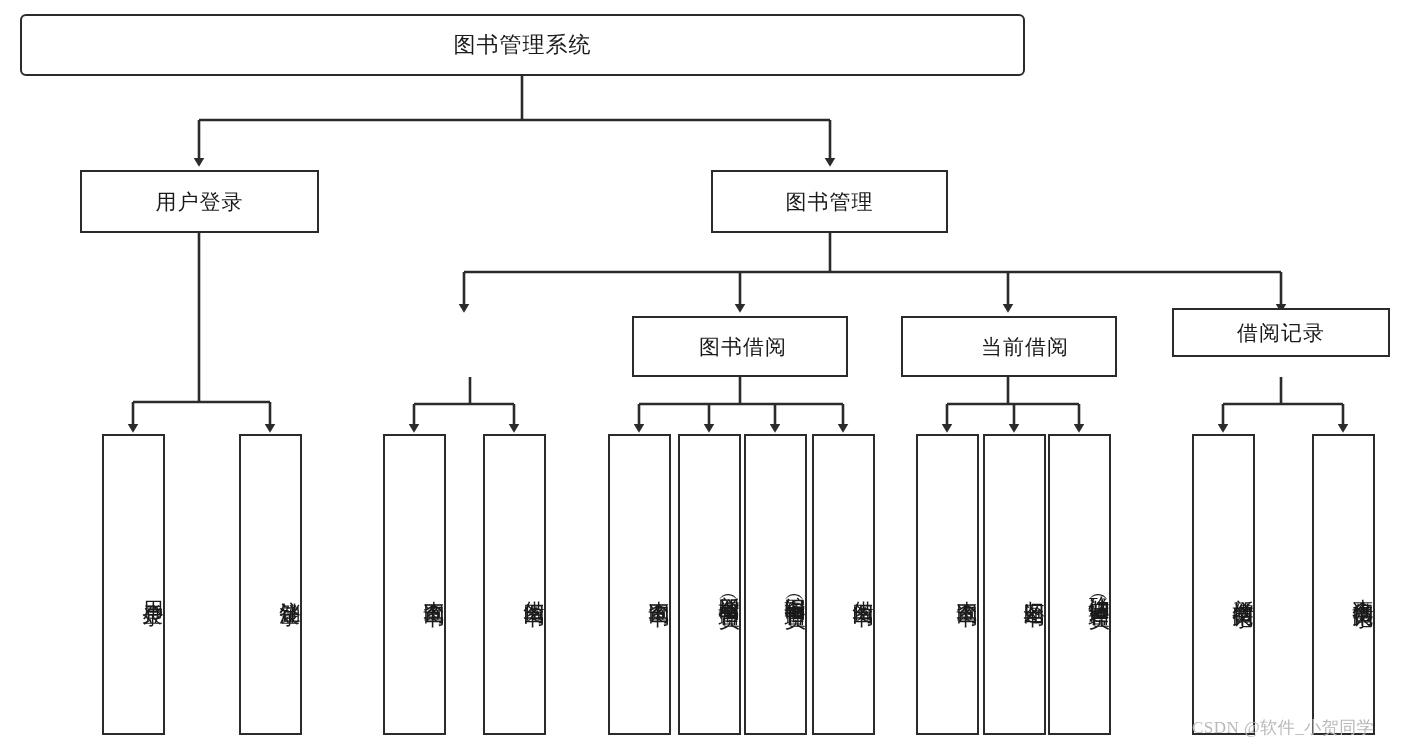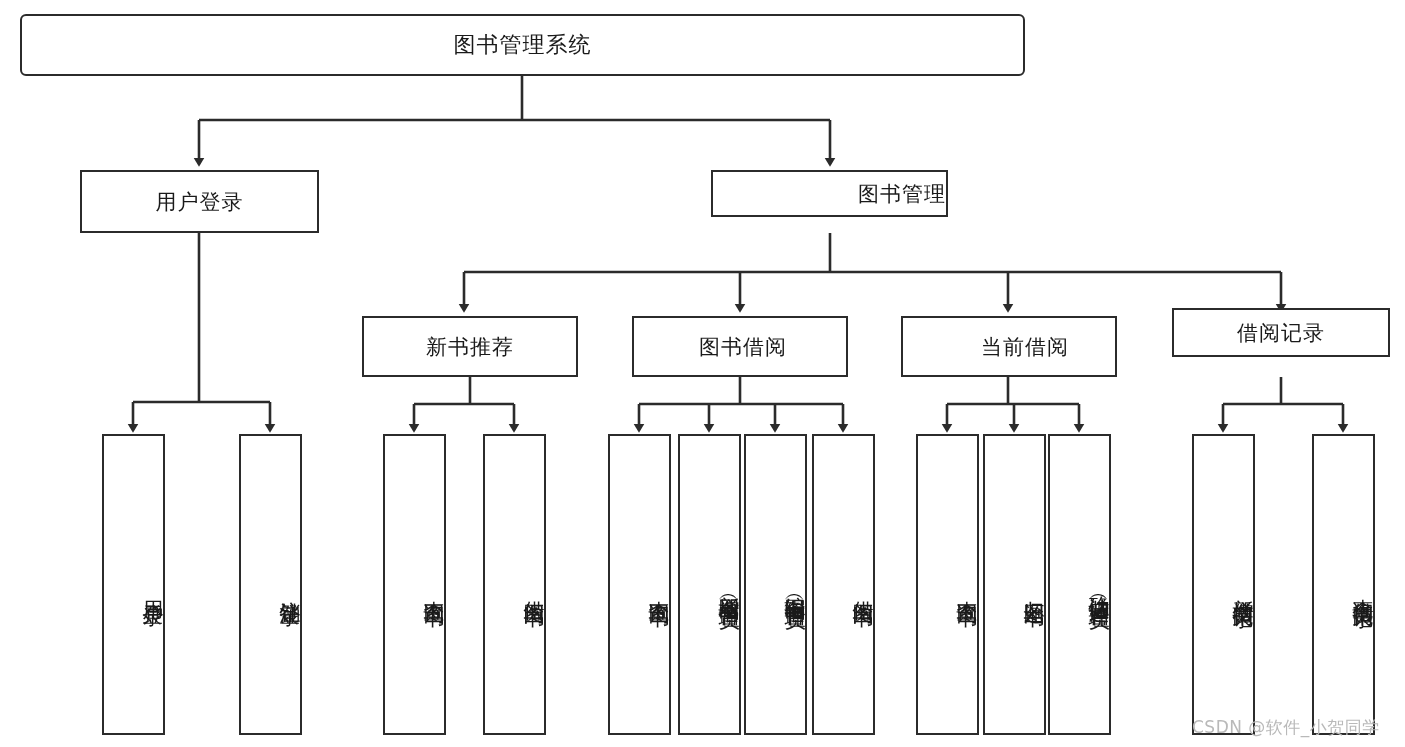--- a/index.html
+++ b/index.html
@@ -59,20 +59,21 @@
     font-size: 22px;
   }
   .watermark {
     position: absolute;
     left: 1192px;
     top: 716px;
     font-size: 17px;
     color: #b9b9b9;
     white-space: nowrap;
     letter-spacing: 0.5px;
+    font-family: Liberation Serif, serif;
   }
 </style>
 </head>
 <body>
 
 <div id="canvas">
 
   <svg id="edges" viewBox="0 0 1405 747" xmlns="http://www.w3.org/2000/svg">
     <defs>
       <marker id="arw" markerWidth="12" markerHeight="12" refX="4.2" refY="6" orient="auto" markerUnits="userSpaceOnUse">
@@ -126,27 +127,24 @@
     </g>
   </svg>
 
   <div class="node h root" style="left:20px; top:14px; width:1005px; height:62px;border-radius:6px;">
     <span>图书管理系统</span>
   </div>
 
   <div class="node h" style="left:80px; top:170px; width:239px; height:63px;">
     <span>用户登录</span>
   </div>
-  <div class="node h" style="left:711px; top:170px; width:237px; height:47px;justify-content:flex-end;">
+  <div class="node h" style="left:711px; top:170px; width:237px; height:63px;">
     <span>图书管理</span>
   </div>
 
-  <div class="node h" style="left:362px; top:316px; width:216px; height:61px;">
-    <span>新书推荐</span>
-  </div>
   <div class="node h" style="left:632px; top:316px; width:216px; height:61px;padding-left:6px;">
     <span>图书借阅</span>
   </div>
   <div class="node h" style="left:901px; top:316px; width:216px; height:61px;padding-left:32px;">
     <span>当前借阅</span>
   </div>
   <div class="node h" style="left:1172px; top:308px; width:218px; height:49px;">
     <span>借阅记录</span>
   </div>
 

